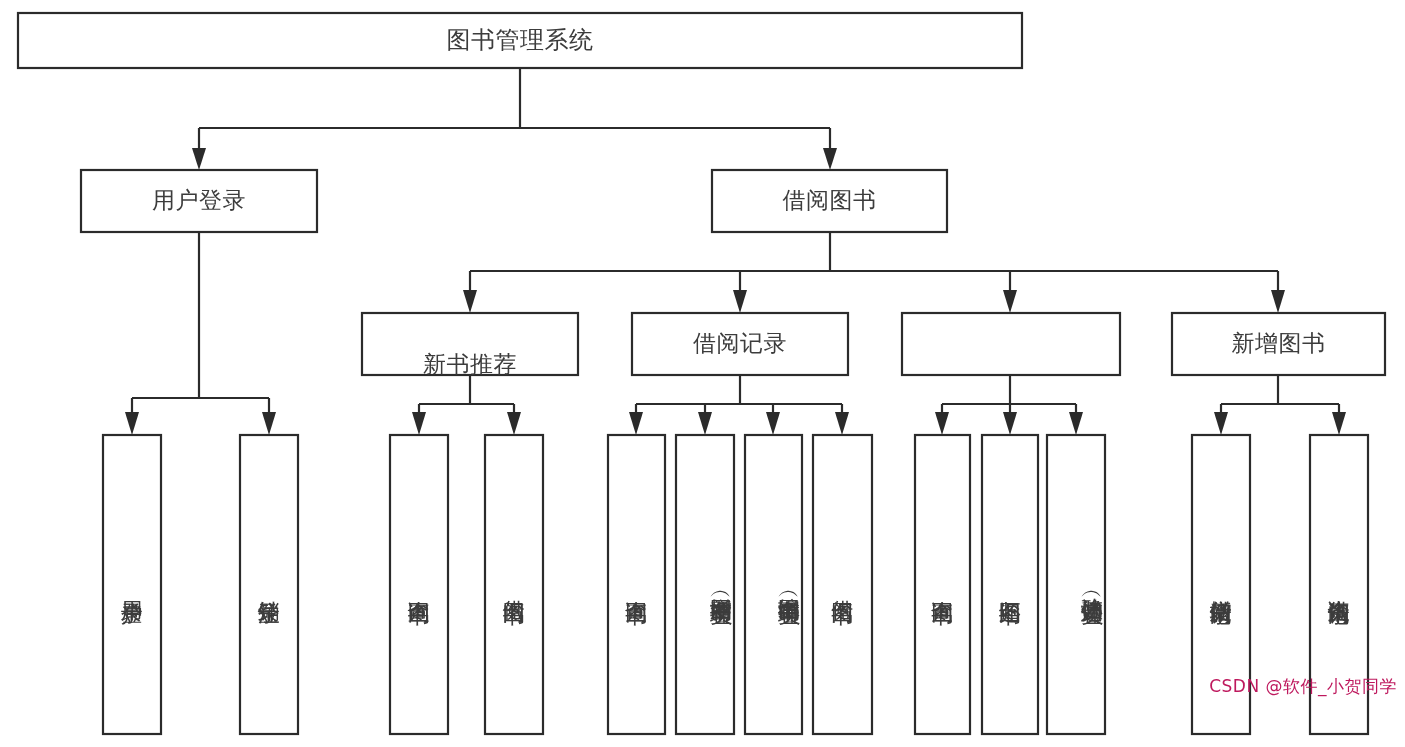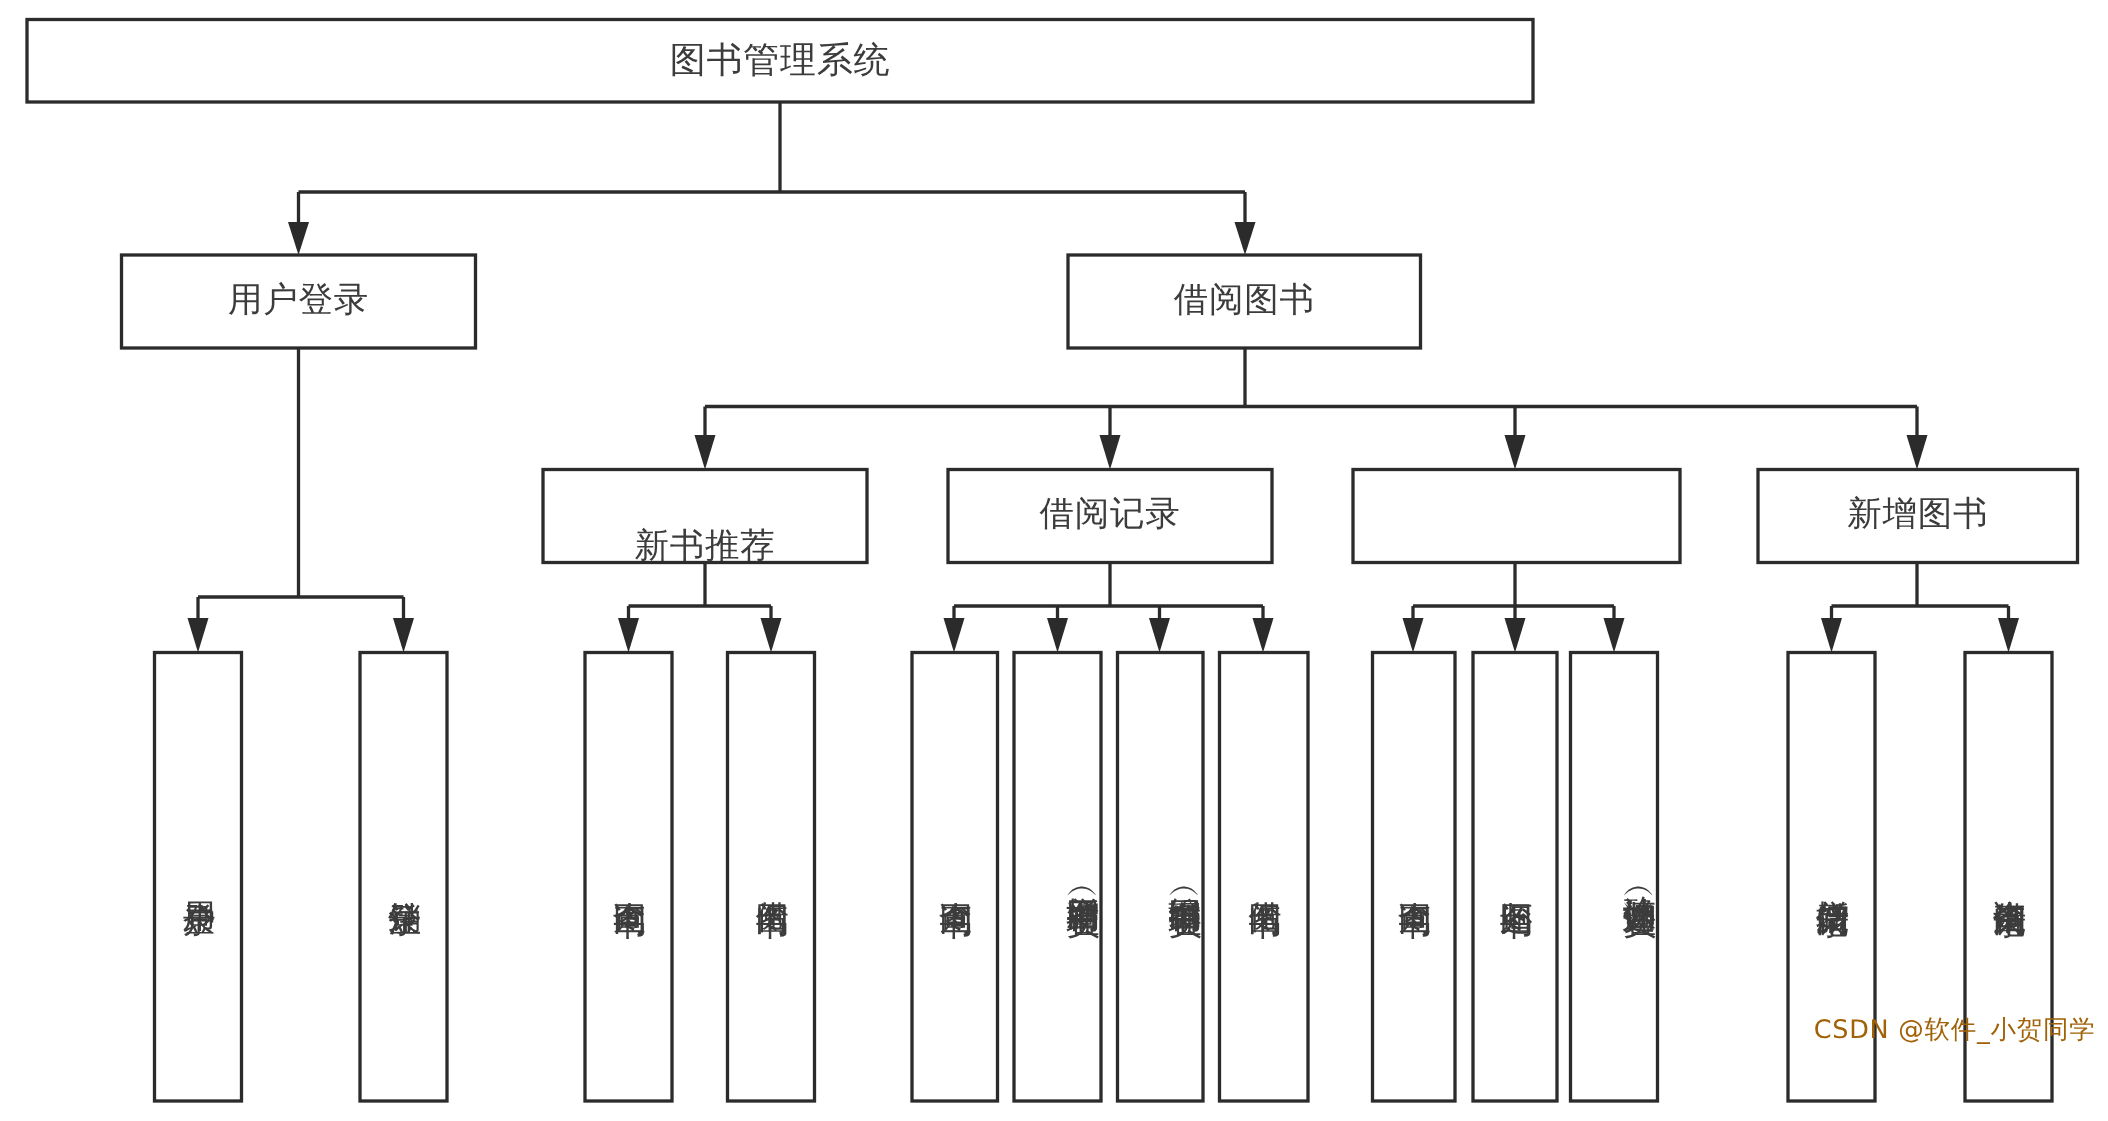--- a/index.html
+++ b/index.html
@@ -64,21 +64,21 @@
     line-height: 1.16;
     writing-mode: vertical-rl;
     text-orientation: upright;
     letter-spacing: 1px;
     pointer-events: none;
   }
   .watermark {
     position: absolute;
     right: 8px;
     bottom: 6px;
-    color: #a16207;
+    color: #be185d;
     font-size: 17px;
     letter-spacing: 0.5px;
     white-space: nowrap;
   }
 </style>
 </head>
 <body>
 
 <div id="diagram-root">
 

